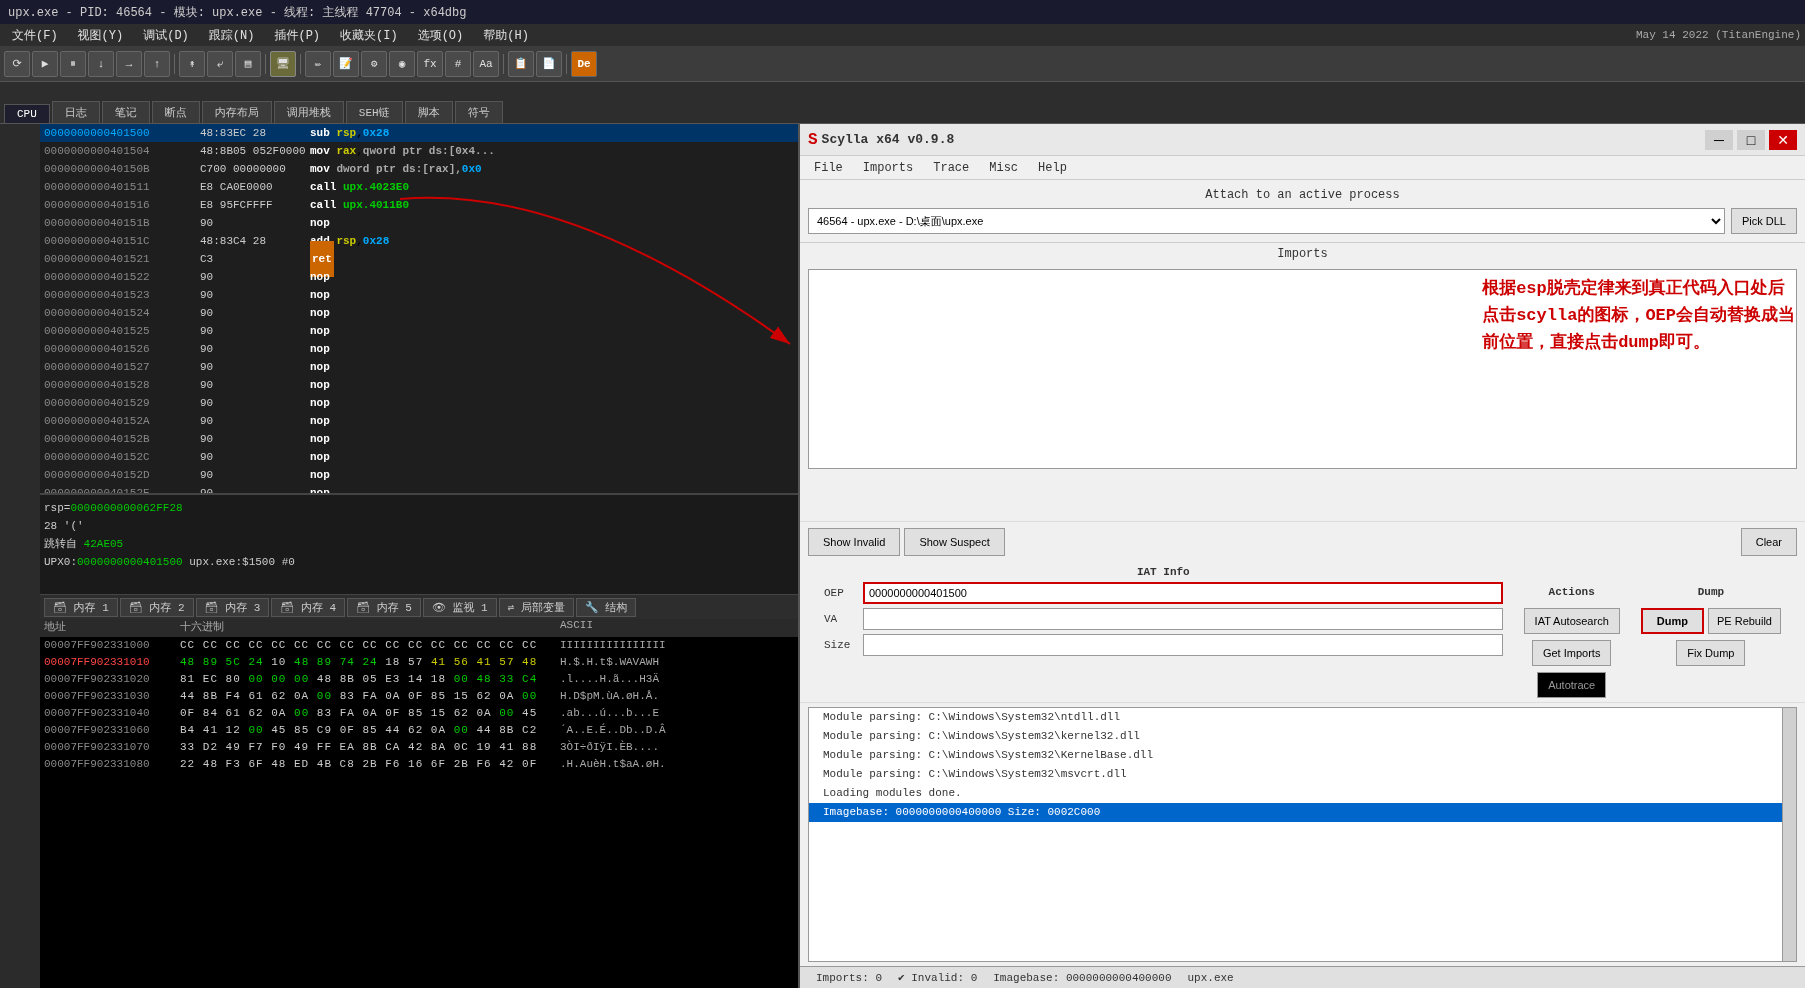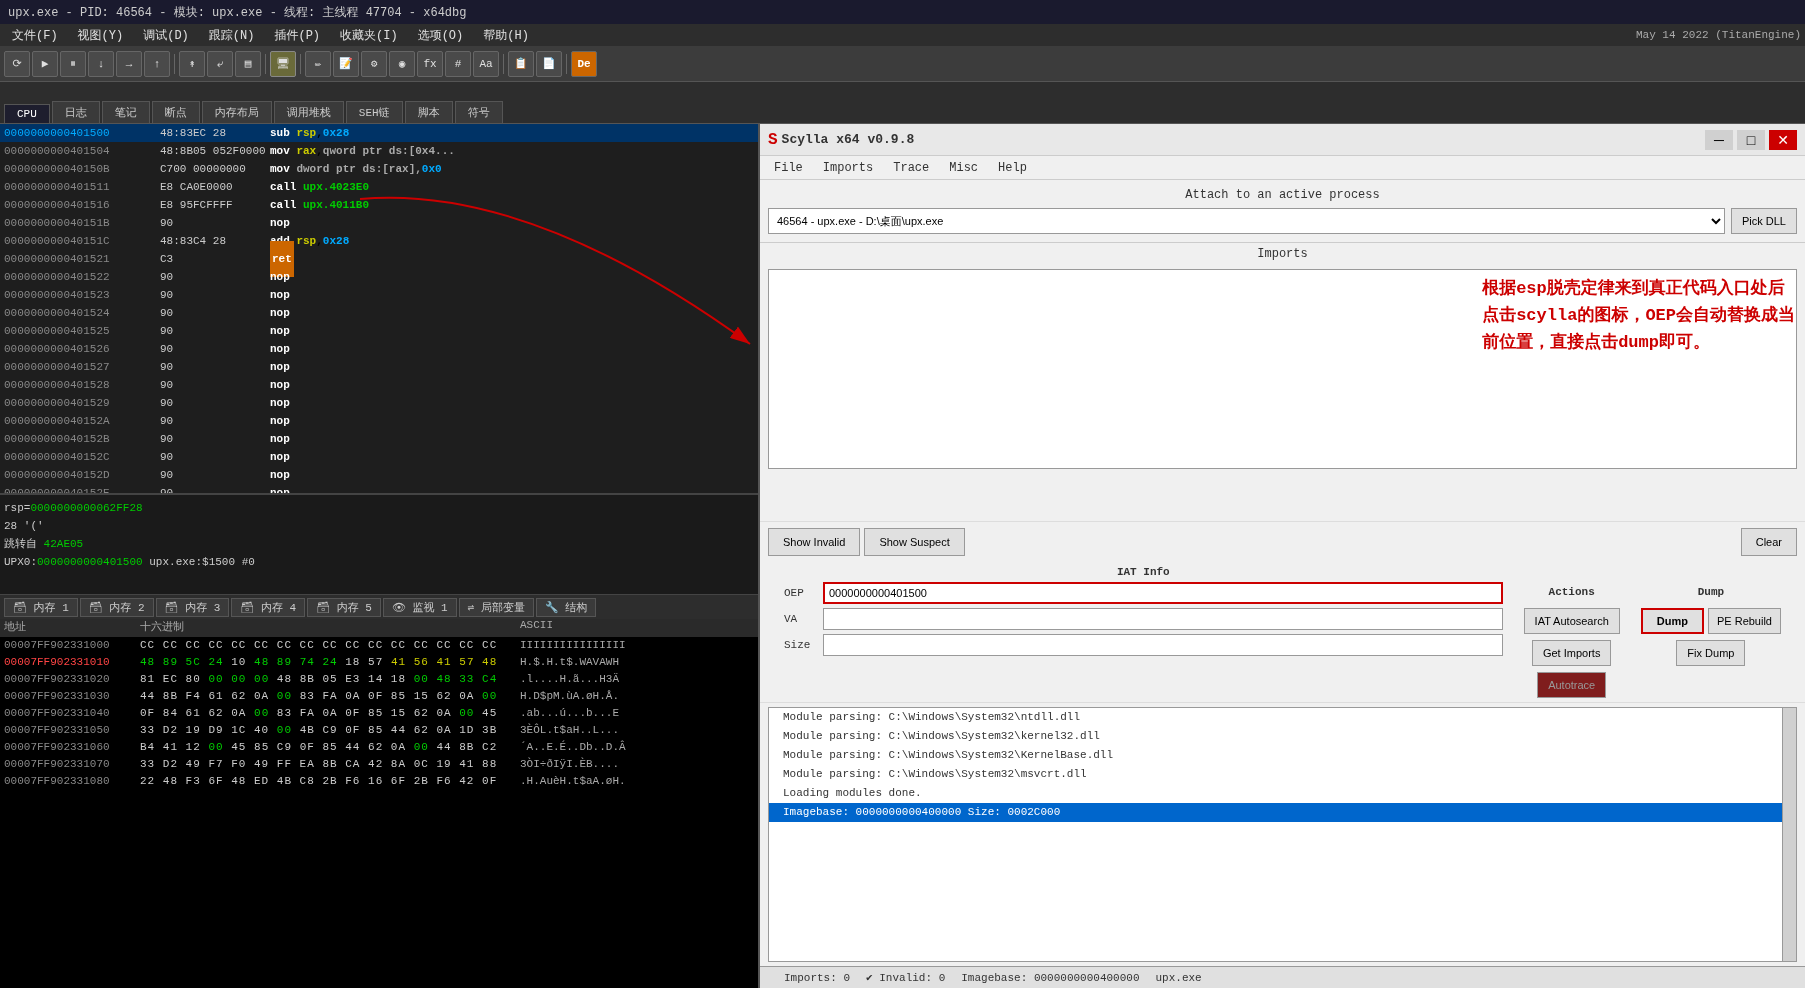--- a/index.html
+++ b/index.html
@@ -91,34 +91,34 @@
 
     
     .iat-actions { display: flex; padding: 4px 24px; gap: 21px; border-bottom: 1px solid #ddd; }
     .iat-section { flex: 1; }
     .iat-section-title { text-align: center; font-size: 11px; color: #333; font-weight: bold; margin-bottom: 4px; }
     .iat-row { display: flex; align-items: center; gap: 4px; margin-bottom: 4px; }
     .iat-label { font-size: 11px; color: #333; width: 35px; }
     .iat-input { flex: 1; height: 22px; border: 1px solid #999; font-size: 11px; padding: 0 4px; background: white; }
     .iat-input.highlighted { border: 2px solid #cc0000; }
     .iat-btn { height: 26px; padding: 0 10px; background: #e0e0e0; border: 1px solid #999; cursor: pointer; font-size: 11px; }
-    .iat-btn.disabled { color: #999; background: #7f1d1d; }
+    .iat-btn.disabled { color: #999; background: #000000; }
     .dump-btn { height: 26px; padding: 0 14px; background: #e0e0e0; border: 2px solid #cc0000; cursor: pointer; font-size: 11px; font-weight: bold; }
     .pe-rebuild-btn { height: 26px; padding: 0 8px; background: #e0e0e0; border: 1px solid #999; cursor: pointer; font-size: 11px; }
     .fix-dump-btn { height: 26px; padding: 0 10px; background: #e0e0e0; border: 1px solid #999; cursor: pointer; font-size: 11px; }
 
     
     .log-section { flex: 1; display: flex; flex-direction: column; padding: 4px 8px; }
     .log-label { text-align: center; font-size: 12px; color: #333; margin-bottom: 4px; }
     .log-box { flex: 1; background: white; border: 1px solid #999; overflow-y: auto; font-size: 11px; }
     .log-entry { padding: 1px 14px; color: #333; line-height: 17px; }
     .log-entry.selected { background: #0066cc; color: white; }
 
     
-    .status-bar { background: #e0e0e0; border-top: 1px solid #999; height: 22px; display: flex; align-items: center; padding: 0 24px; gap: 16px; font-size: 11px; color: #333; }
+    .status-bar { background: #e0e0e0; border-top: 1px solid #999; height: 22px; display: flex; align-items: center; padding: 0 16px; gap: 16px; font-size: 11px; color: #333; }
 
     
     .log-scrollbar { width: 14px; background: #d0d0d0; border-left: 1px solid #999; }
   </style>
 </head>
 <body>
 
 <div class="title-bar">
   <span>upx.exe - PID: 46564 - 模块: upx.exe - 线程: 主线程 47704 - x64dbg</span>
 </div>
@@ -168,21 +168,21 @@
   <div class="tab">日志</div>
   <div class="tab">笔记</div>
   <div class="tab">断点</div>
   <div class="tab">内存布局</div>
   <div class="tab">调用堆栈</div>
   <div class="tab">SEH链</div>
   <div class="tab">脚本</div>
   <div class="tab">符号</div>
 </div>
 
-<div class="main-area" style="position:relative;">
+<div class="main-area" style="position:relative;margin-left:40px;">
 
   <div class="left-panel">
 
     <div class="disasm" style="overflow:hidden; height:440px;">
 
       <div class="disasm-row selected">
         <span class="disasm-addr" style="color:#00aaff;">0000000000401500</span>
         <span class="disasm-bytes">48:83EC 28</span>
         <span class="disasm-instr">
           <span class="mnemonic">sub</span> <span style="color:#cccc00;">rsp</span>,<span style="color:#00aaff;">0x28</span>
@@ -336,25 +336,20 @@
         <span class="addr normal">00007FF902331030</span>
         <span class="hex-data"> 44 8B F4 61 62 0A <span style="color:#00cc00;">00</span> 83 FA 0A 0F 85 15 62 0A <span style="color:#00cc00;">00</span></span>
         <span class="ascii-data"> H.D$pM.ùA.øH.Å.</span>
       </div>
       <div class="mem-row">
         <span class="addr normal">00007FF902331040</span>
         <span class="hex-data"> 0F 84 61 62 0A <span style="color:#00cc00;">00</span> 83 FA 0A 0F 85 15 62 0A <span style="color:#00cc00;">00</span> 45</span>
         <span class="ascii-data"> .ab...ú...b...E</span>
       </div>
       <div class="mem-row">
-        <span class="addr normal">00007FF902331050</span>
-        <span class="hex-data"> 33 D2 19 D9 1C 40 <span style="color:#00cc00;">00</span> 4B C9 0F 85 44 62 0A 1D 3B</span>
-        <span class="ascii-data"> 3ÈÔL.t$aH..L...</span>
-      </div>
-      <div class="mem-row">
         <span class="addr normal">00007FF902331060</span>
         <span class="hex-data"> B4 41 12 <span style="color:#00cc00;">00</span> 45 85 C9 0F 85 44 62 0A <span style="color:#00cc00;">00</span> 44 8B C2</span>
         <span class="ascii-data"> ´A..E.É..Db..D.Â</span>
       </div>
       <div class="mem-row">
         <span class="addr normal">00007FF902331070</span>
         <span class="hex-data"> 33 D2 49 F7 F0 49 FF EA 8B CA 42 8A 0C 19 41 88</span>
         <span class="ascii-data"> 3ÒI÷ðIÿI.ÈB....</span>
       </div>
       <div class="mem-row">

